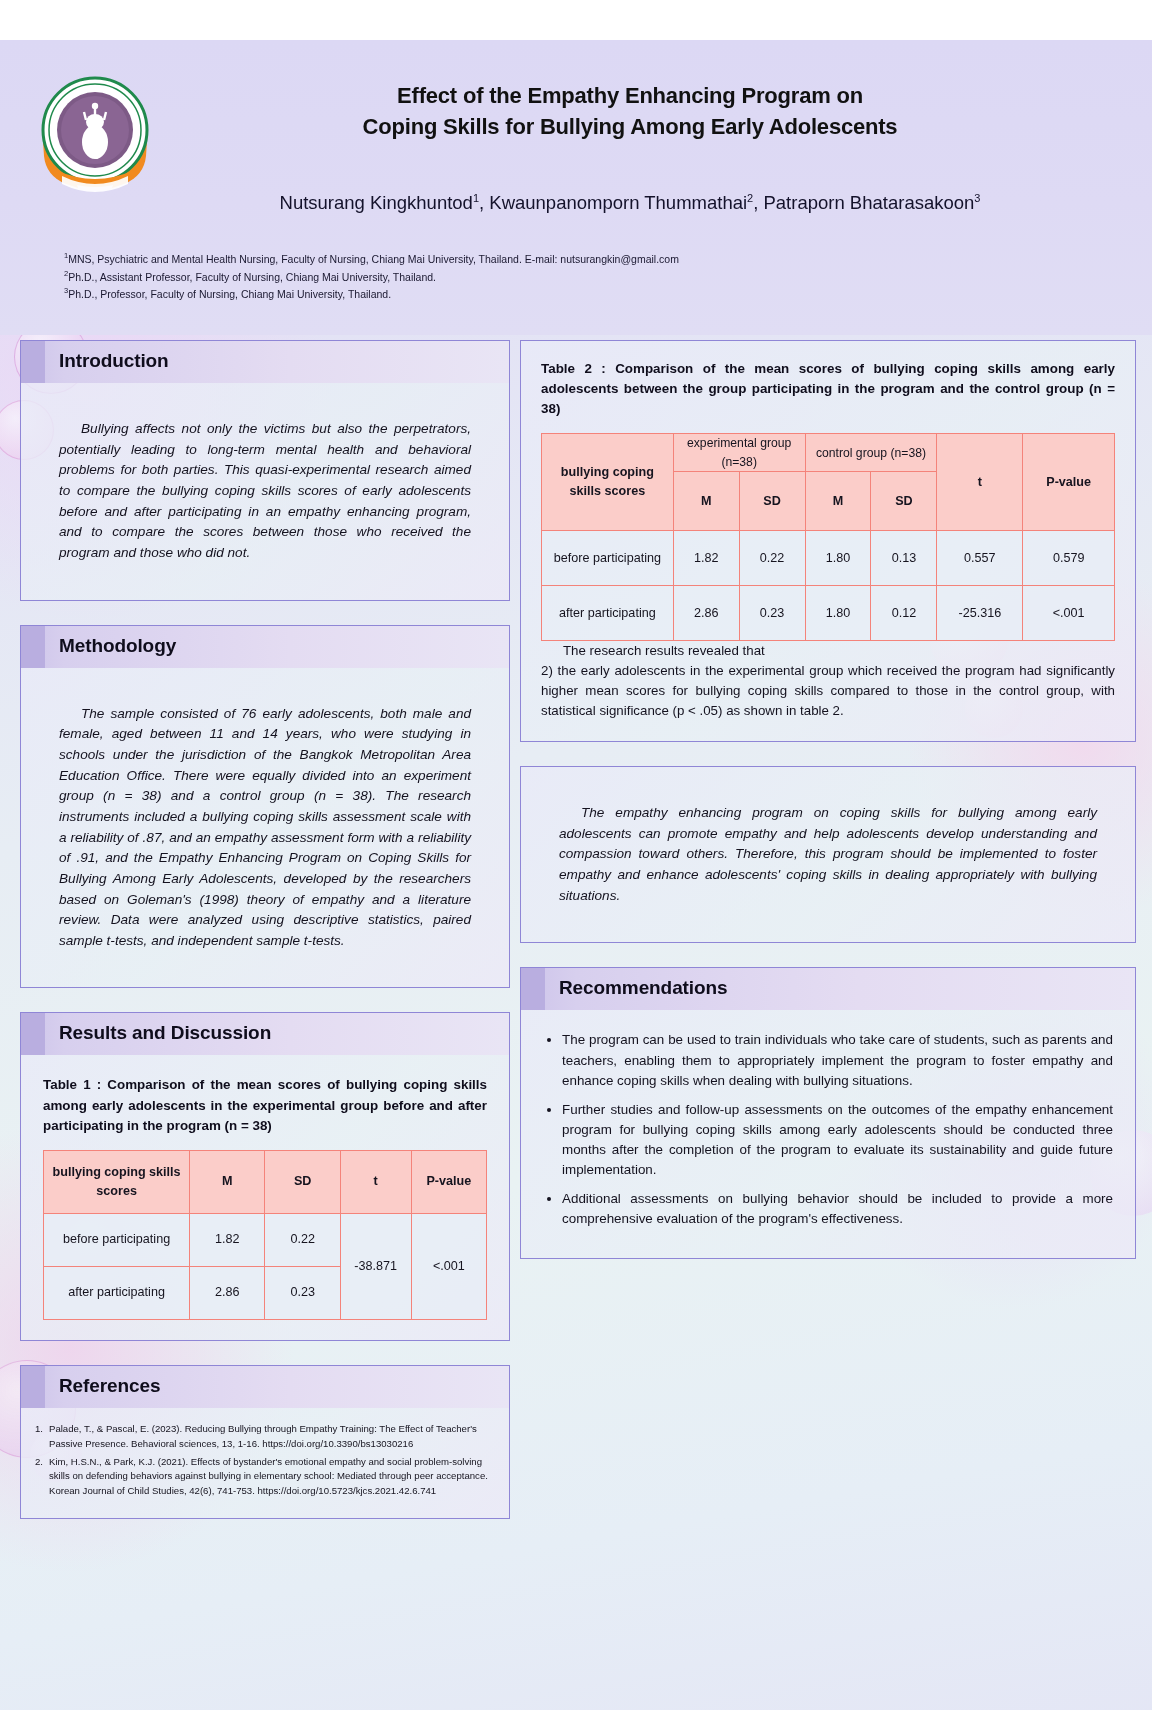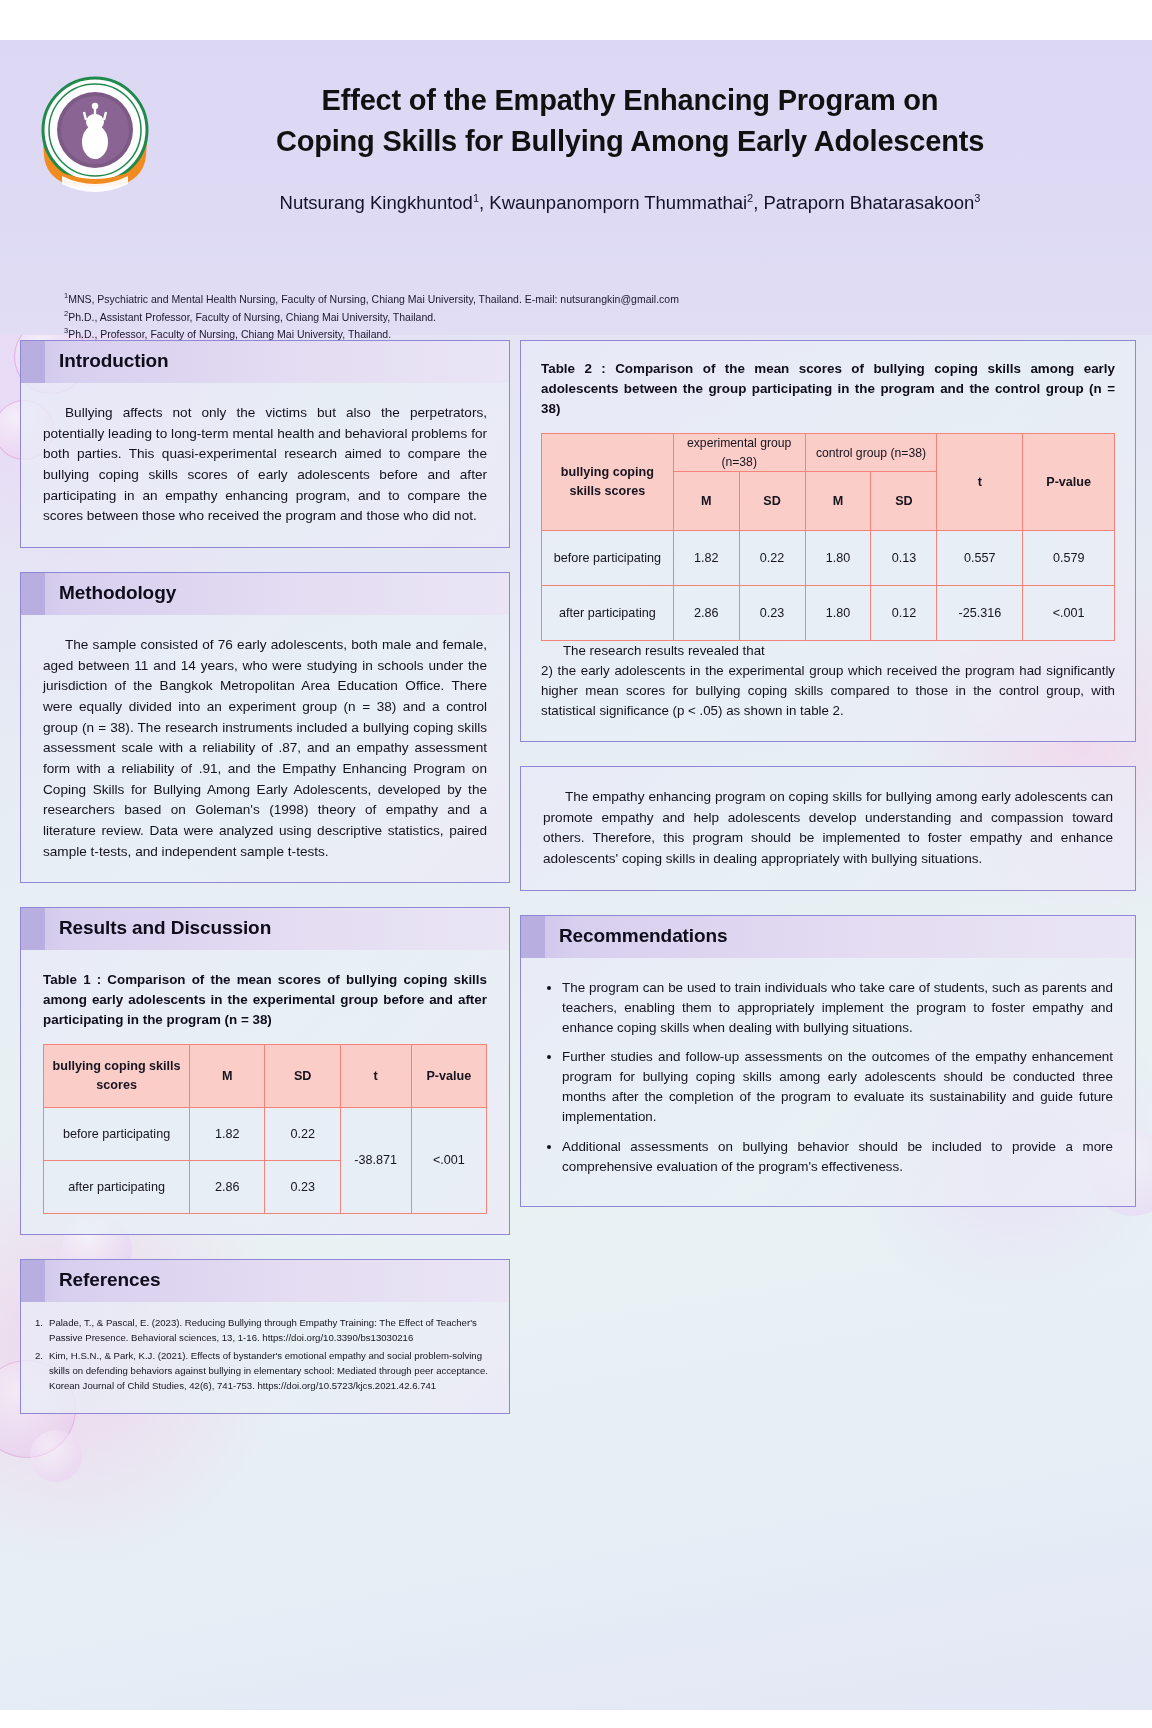--- a/index.html
+++ b/index.html
@@ -35,31 +35,31 @@
   .header{
     position:absolute; left:0; top:40px; width:1152px; height:295px;
     background:linear-gradient(180deg,#dcd8f4 0%,#dedaf4 55%,#e0ddf4 100%);
   }
   .logo{
     position:absolute; left:36px; top:32px; width:118px; height:128px;
   }
   .title{
     position:absolute; left:160px; top:40px; width:940px;
     text-align:center;
-    font-weight:bold; font-size:29px; line-height:1.42;
+    font-weight:bold; font-size:22px; line-height:1.42;
     color:#111; letter-spacing:-.2px;
   }
   .authors{
     position:absolute; left:160px; top:152px; width:940px;
     text-align:center; font-size:18.5px; color:#14122b;
   }
   .authors sup{ font-size:11px; }
   .affil{
     position:absolute; left:64px; top:210px; width:1040px;
-    font-size:10.5px; line-height:1.62; color:#1a1830;margin-top:40px;
+    font-size:10.5px; line-height:1.62; color:#1a1830;
   }
   .affil sup{ font-size:7.5px; }
 
   
   .col-left{ position:absolute; left:20px; top:340px; width:490px; }
   .col-right{ position:absolute; left:520px; top:340px; width:616px; }
 
   
   .card{
     position:relative;
@@ -78,21 +78,21 @@
     background:#b9aee0;
   }
   .card-head h2{
     margin:0; position:absolute; left:38px; top:9px;
     font-size:19px; font-weight:bold; color:#0f0d1c; letter-spacing:-.1px;
   }
   .card-body{
     padding:20px 22px 20px 22px;
     font-size:13.6px; line-height:1.52; color:#14121f; text-align:justify;
   }
-  .card-body p{ margin:0; text-indent:22px; }
+  .card-body p{ margin:16px; text-indent:22px;font-style:italic; }
 
   
   .card.plain .card-body{ padding:18px 20px 20px 20px; }
 
   
   .tbl-cap{
     font-size:13.4px; font-weight:bold; line-height:1.5; color:#0f0d1c;
     text-align:justify; margin:0 0 14px 0;
   }
 

